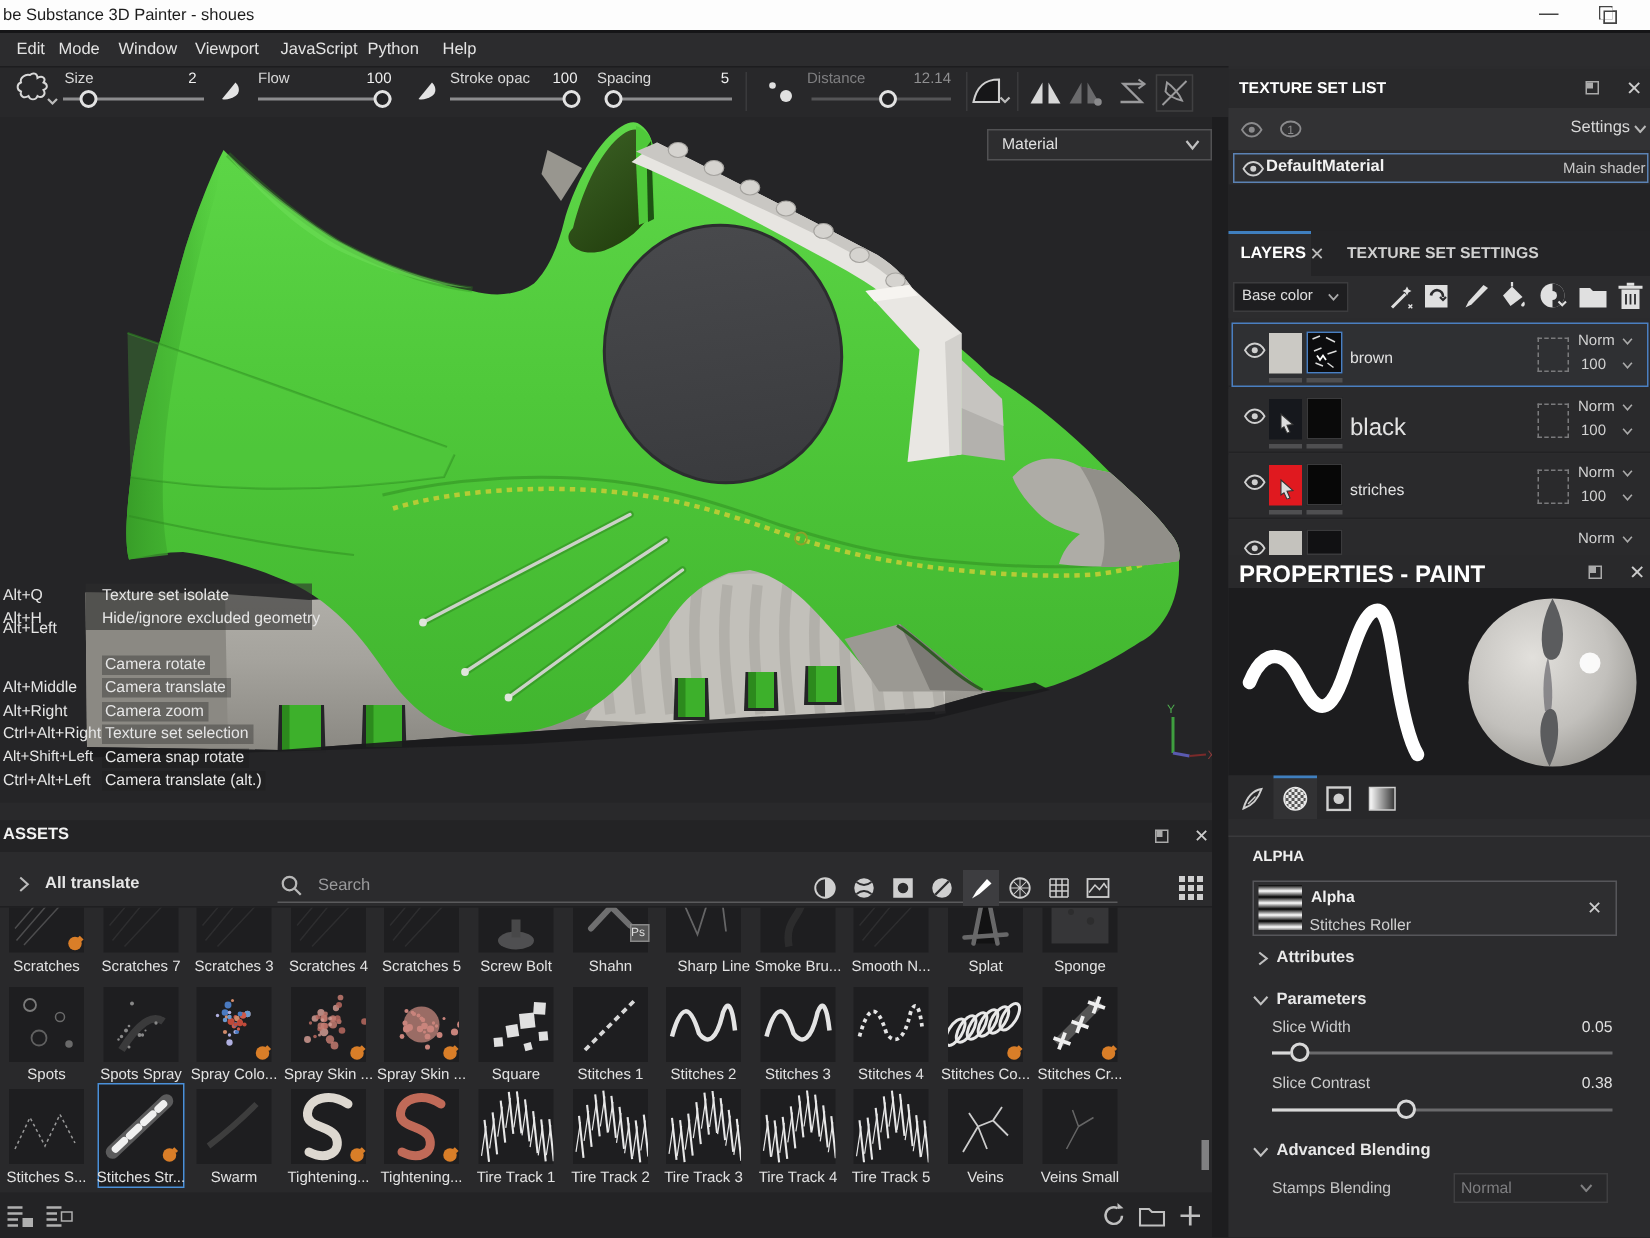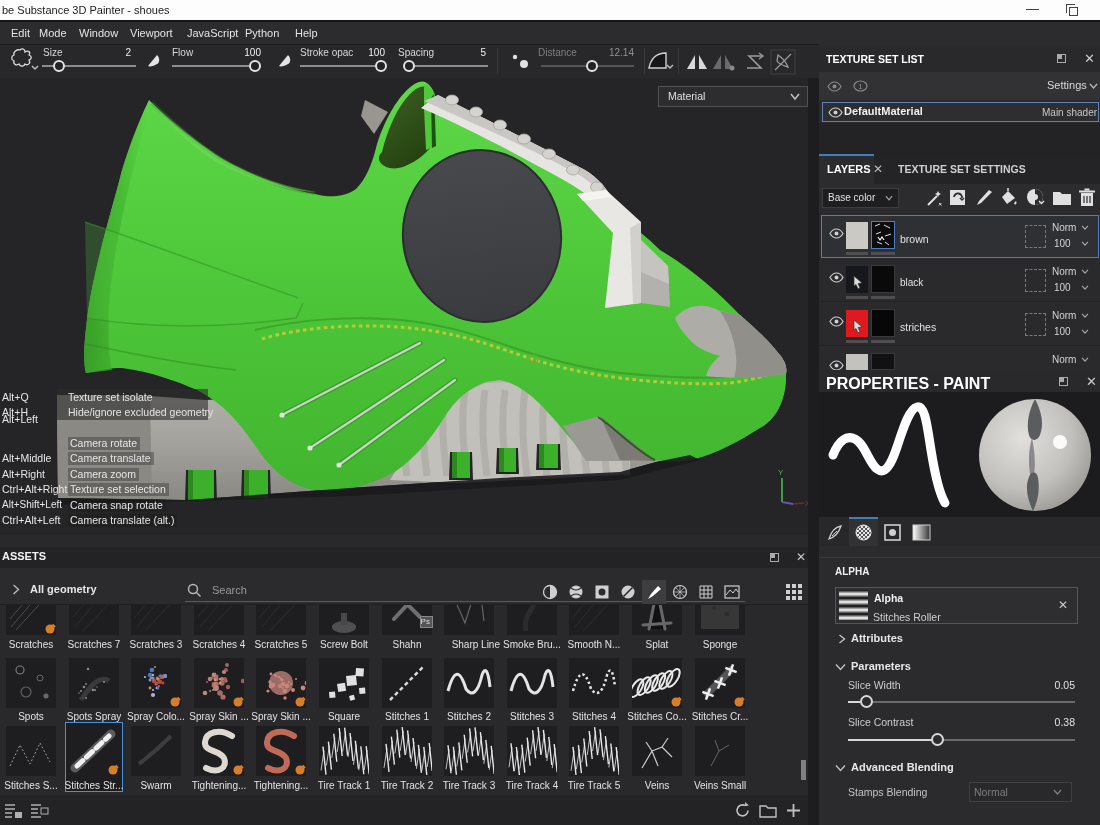--- a/index.html
+++ b/index.html
@@ -374,21 +374,21 @@
 <div class="abs" style="left:819px;top:259px;width:281px;height:43px;background:#2a2a2c;border-bottom:1px solid #222224;"></div>
     <svg class="abs" style="left:829px;top:272px" width="15" height="11" viewBox="0 0 15 11">
 <path d="M1,5.5 C3,2 6,1 7.5,1 C9,1 12,2 14,5.5 C12,9 9,10 7.5,10 C6,10 3,9 1,5.5 Z" fill="none" stroke="#cfcfcf" stroke-width="1.2"></path>
 <circle cx="7.5" cy="5.5" r="2" fill="#cfcfcf"></circle>
     </svg>
     <div class="abs" style="left:846px;top:266px;width:22px;height:27px;background:#16181d;"></div>
     <svg class="abs" style="left:852px;top:275px" width="12" height="14" viewBox="0 0 12 14">
       <path d="M2,1 L10,8 L6,8.5 L8,13 L6,13.8 L4,9.5 L2,11 Z" fill="#ddd" stroke="#333" stroke-width="0.7"></path>
     </svg>
     <div class="abs" style="left:871px;top:265px;width:24px;height:28px;background:#0a0a0a;border:1px solid #3a3a3c;"></div>
-    <div class="tx" style="left:900px;top:277px;font-size:10px;color:#e2e2e2;">black</div>
+    <div class="tx" style="left:900px;top:277px;font-size:16px;color:#e2e2e2;">black</div>
     <div class="abs" style="left:1025px;top:269px;width:21px;height:23px;border:1px dashed #7a7a7c;"></div>
     <div class="tx" style="left:1052px;top:266px;font-size:10px;color:#d2d2d2;">Norm</div>
     <svg class="abs" style="left:1081px;top:269px" width="8" height="5" viewBox="0 0 9 6">
       <path d="M1,1 L4.5,5 L8,1" fill="none" stroke="#aaa" stroke-width="1.3"></path>
     </svg>
     <div class="tx" style="left:1054px;top:282px;font-size:10px;color:#d2d2d2;">100</div>
     <svg class="abs" style="left:1081px;top:285px" width="8" height="5" viewBox="0 0 9 6">
       <path d="M1,1 L4.5,5 L8,1" fill="none" stroke="#aaa" stroke-width="1.3"></path>
     </svg>
     <div class="abs" style="left:846px;top:296px;width:22px;height:3px;background:#4f4f51;"></div>
@@ -519,21 +519,21 @@
 <div class="abs" style="left:0;top:547px;width:808px;height:278px;background:#29292b;"></div>
 <div class="abs" style="left:0;top:547px;width:808px;height:21px;background:#232325;"></div>
 <div class="tx" style="left:2px;top:550px;font-size:11px;font-weight:bold;color:#f2f2f2;">ASSETS</div>
 <div class="abs" style="left:770px;top:553px;width:9px;height:9px;border:1px solid #aaa;"></div>
 <div class="abs" style="left:771px;top:554px;width:4px;height:4px;background:#aaa;"></div>
 <div class="tx" style="left:796px;top:550px;font-size:12px;color:#cccccc;">✕</div>
 <div class="abs" style="left:0;top:568px;width:808px;height:37px;background:#2b2b2d;border-bottom:1px solid #1f1f21;"></div>
 <svg class="abs" style="left:12px;top:584px" width="8" height="11" viewBox="0 0 8 11">
       <path d="M1.5,1 L6.5,5.5 L1.5,10" fill="none" stroke="#bbb" stroke-width="1.4"></path>
     </svg>
-<div class="tx" style="left:30px;top:583px;font-size:11px;font-weight:bold;color:#e6e6e6;">All geometry</div>
+<div class="tx" style="left:30px;top:583px;font-size:11px;font-weight:bold;color:#e6e6e6;">All translate</div>
 <svg class="abs" style="left:187px;top:583px" width="15" height="15" viewBox="0 0 15 15">
 <circle cx="6" cy="6" r="4.5" fill="none" stroke="#b8b8b8" stroke-width="1.5"></circle>
       <path d="M9.5,9.5 L13.5,13.5" stroke="#b8b8b8" stroke-width="1.5"></path>
     </svg>
 <div class="tx" style="left:212px;top:584px;font-size:11px;color:#9a9a9c;">Search</div>
 <div class="abs" style="left:185px;top:601px;width:560px;height:1px;background:#5a5a5c;"></div>
 <svg class="abs" style="left:542px;top:584px" width="16" height="16" viewBox="0 0 16 16">
 <circle cx="8" cy="8" r="6.5" fill="none" stroke="#cfcfcf" stroke-width="1.3"></circle>
       <path d="M8,1.5 a6.5,6.5 0 0,1 0,13 Z" fill="#cfcfcf"></path>
     </svg>

